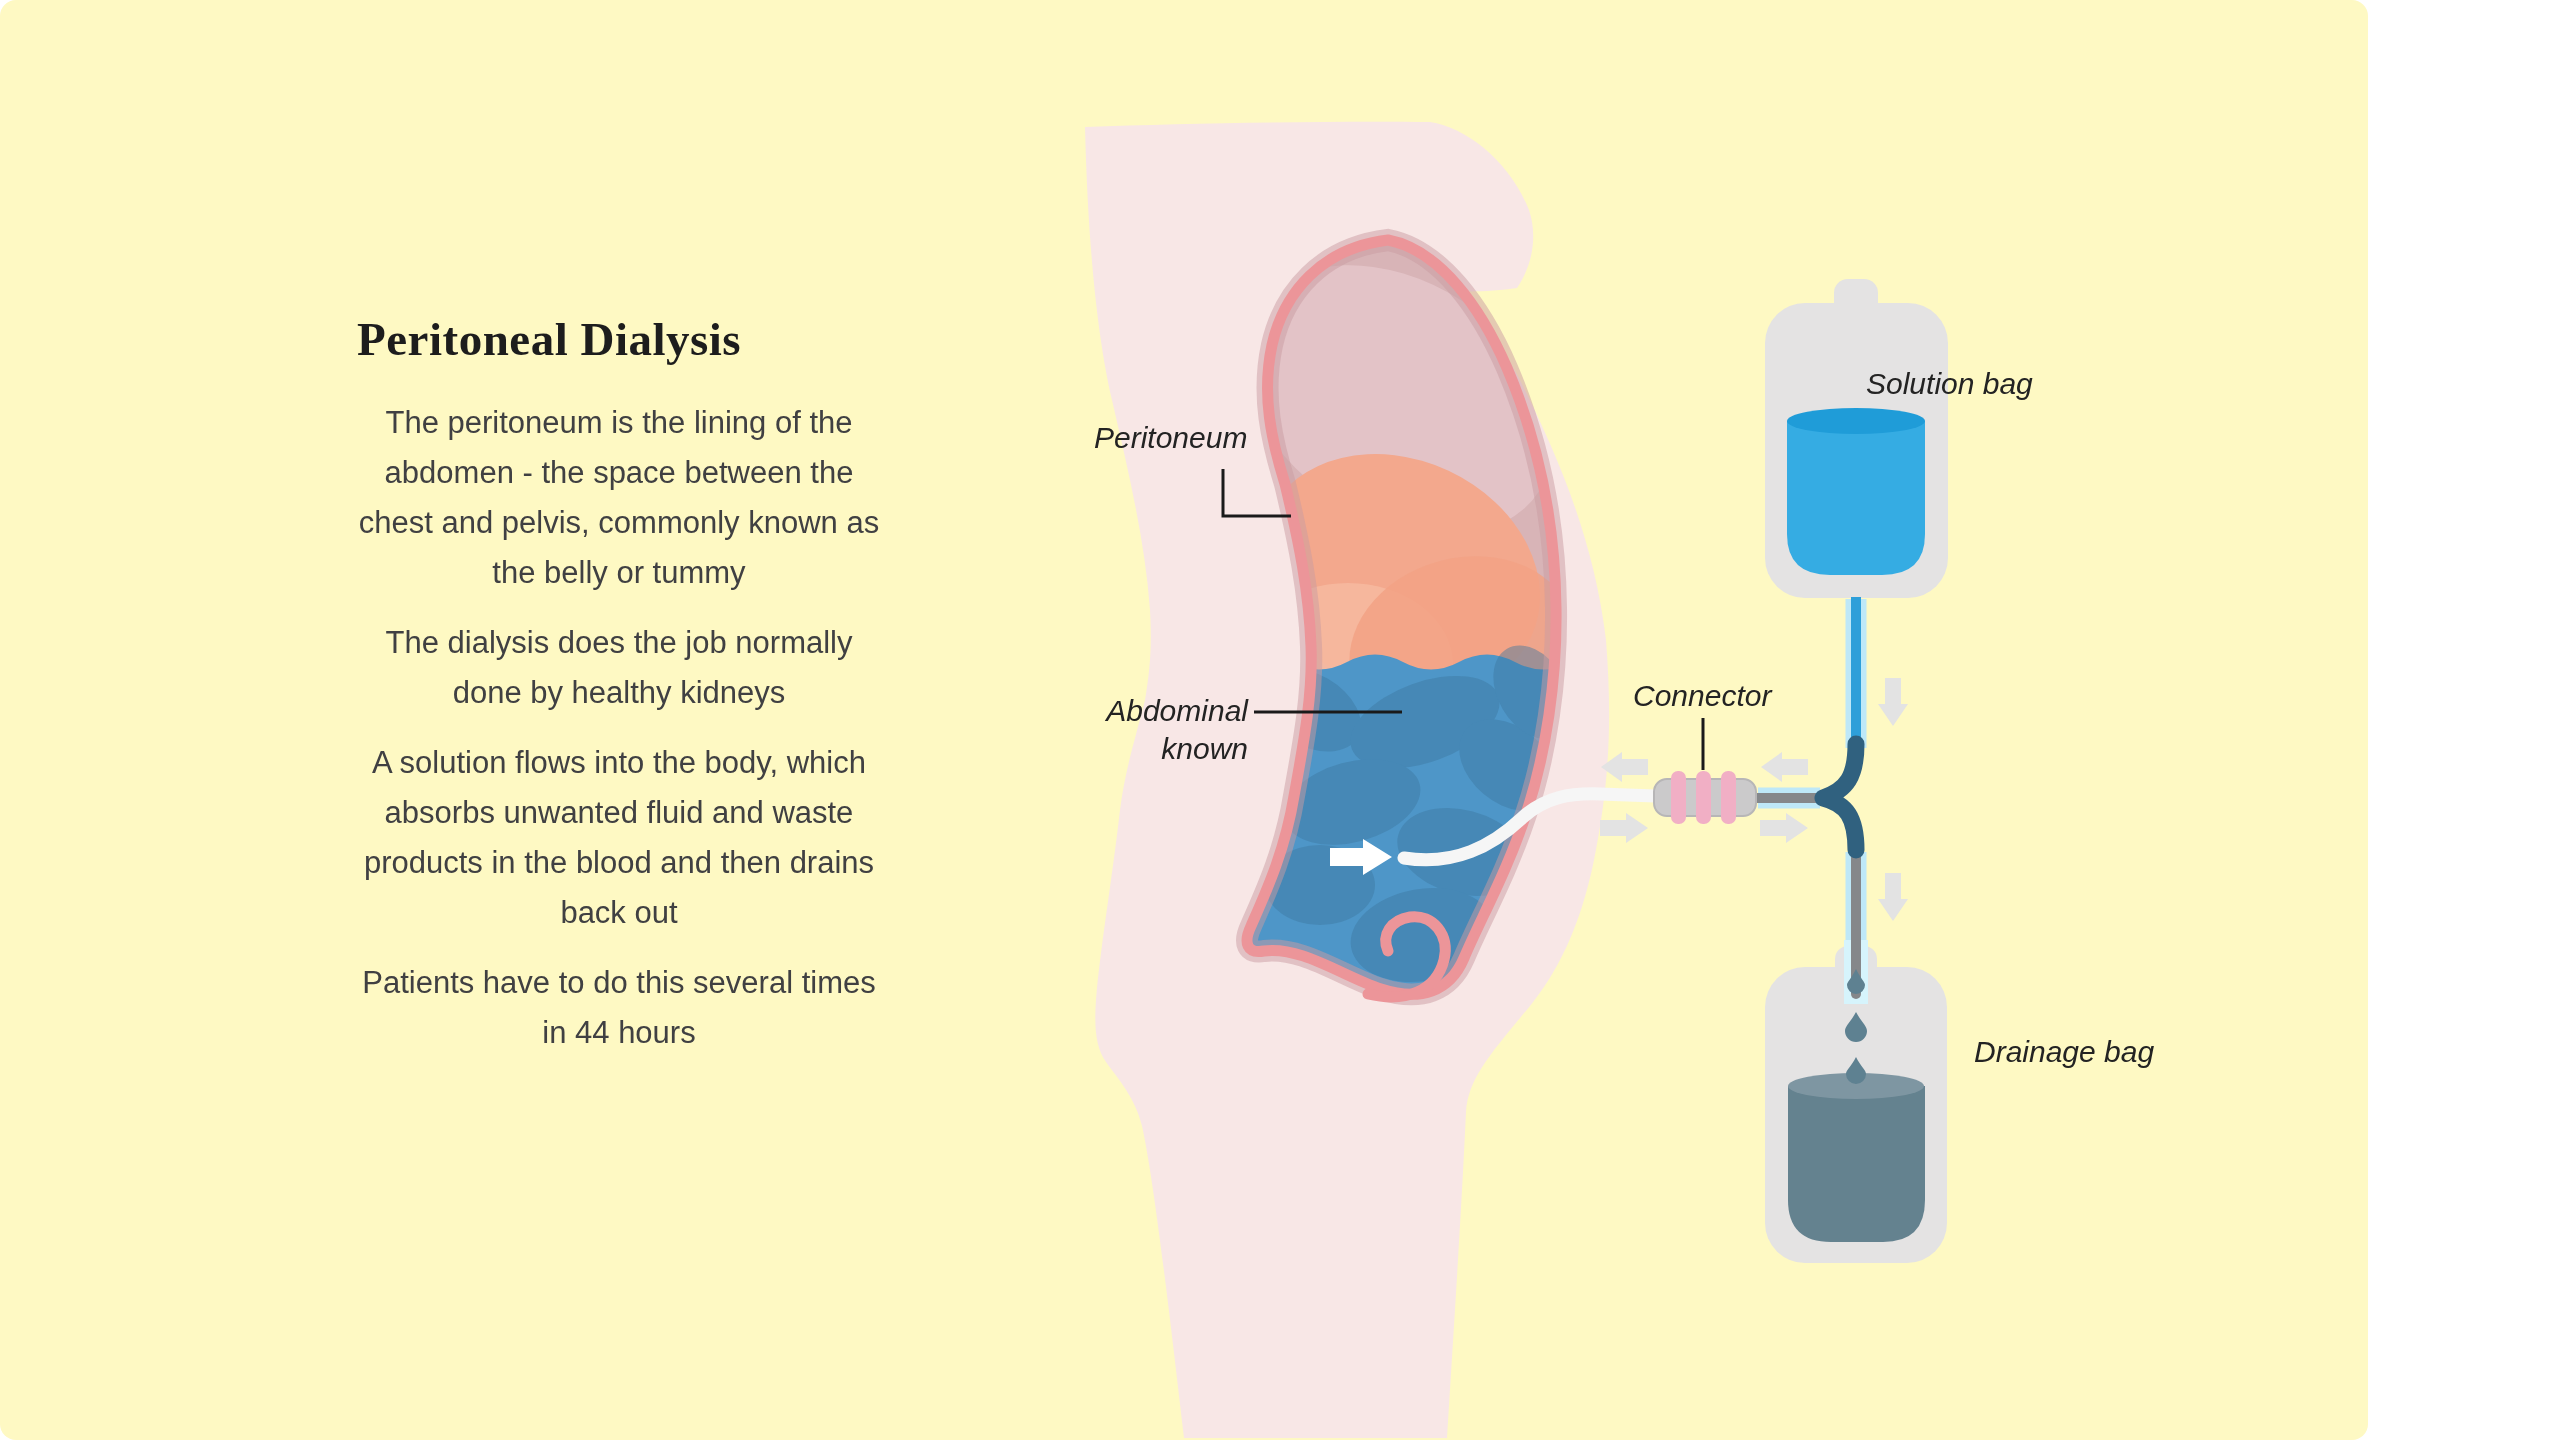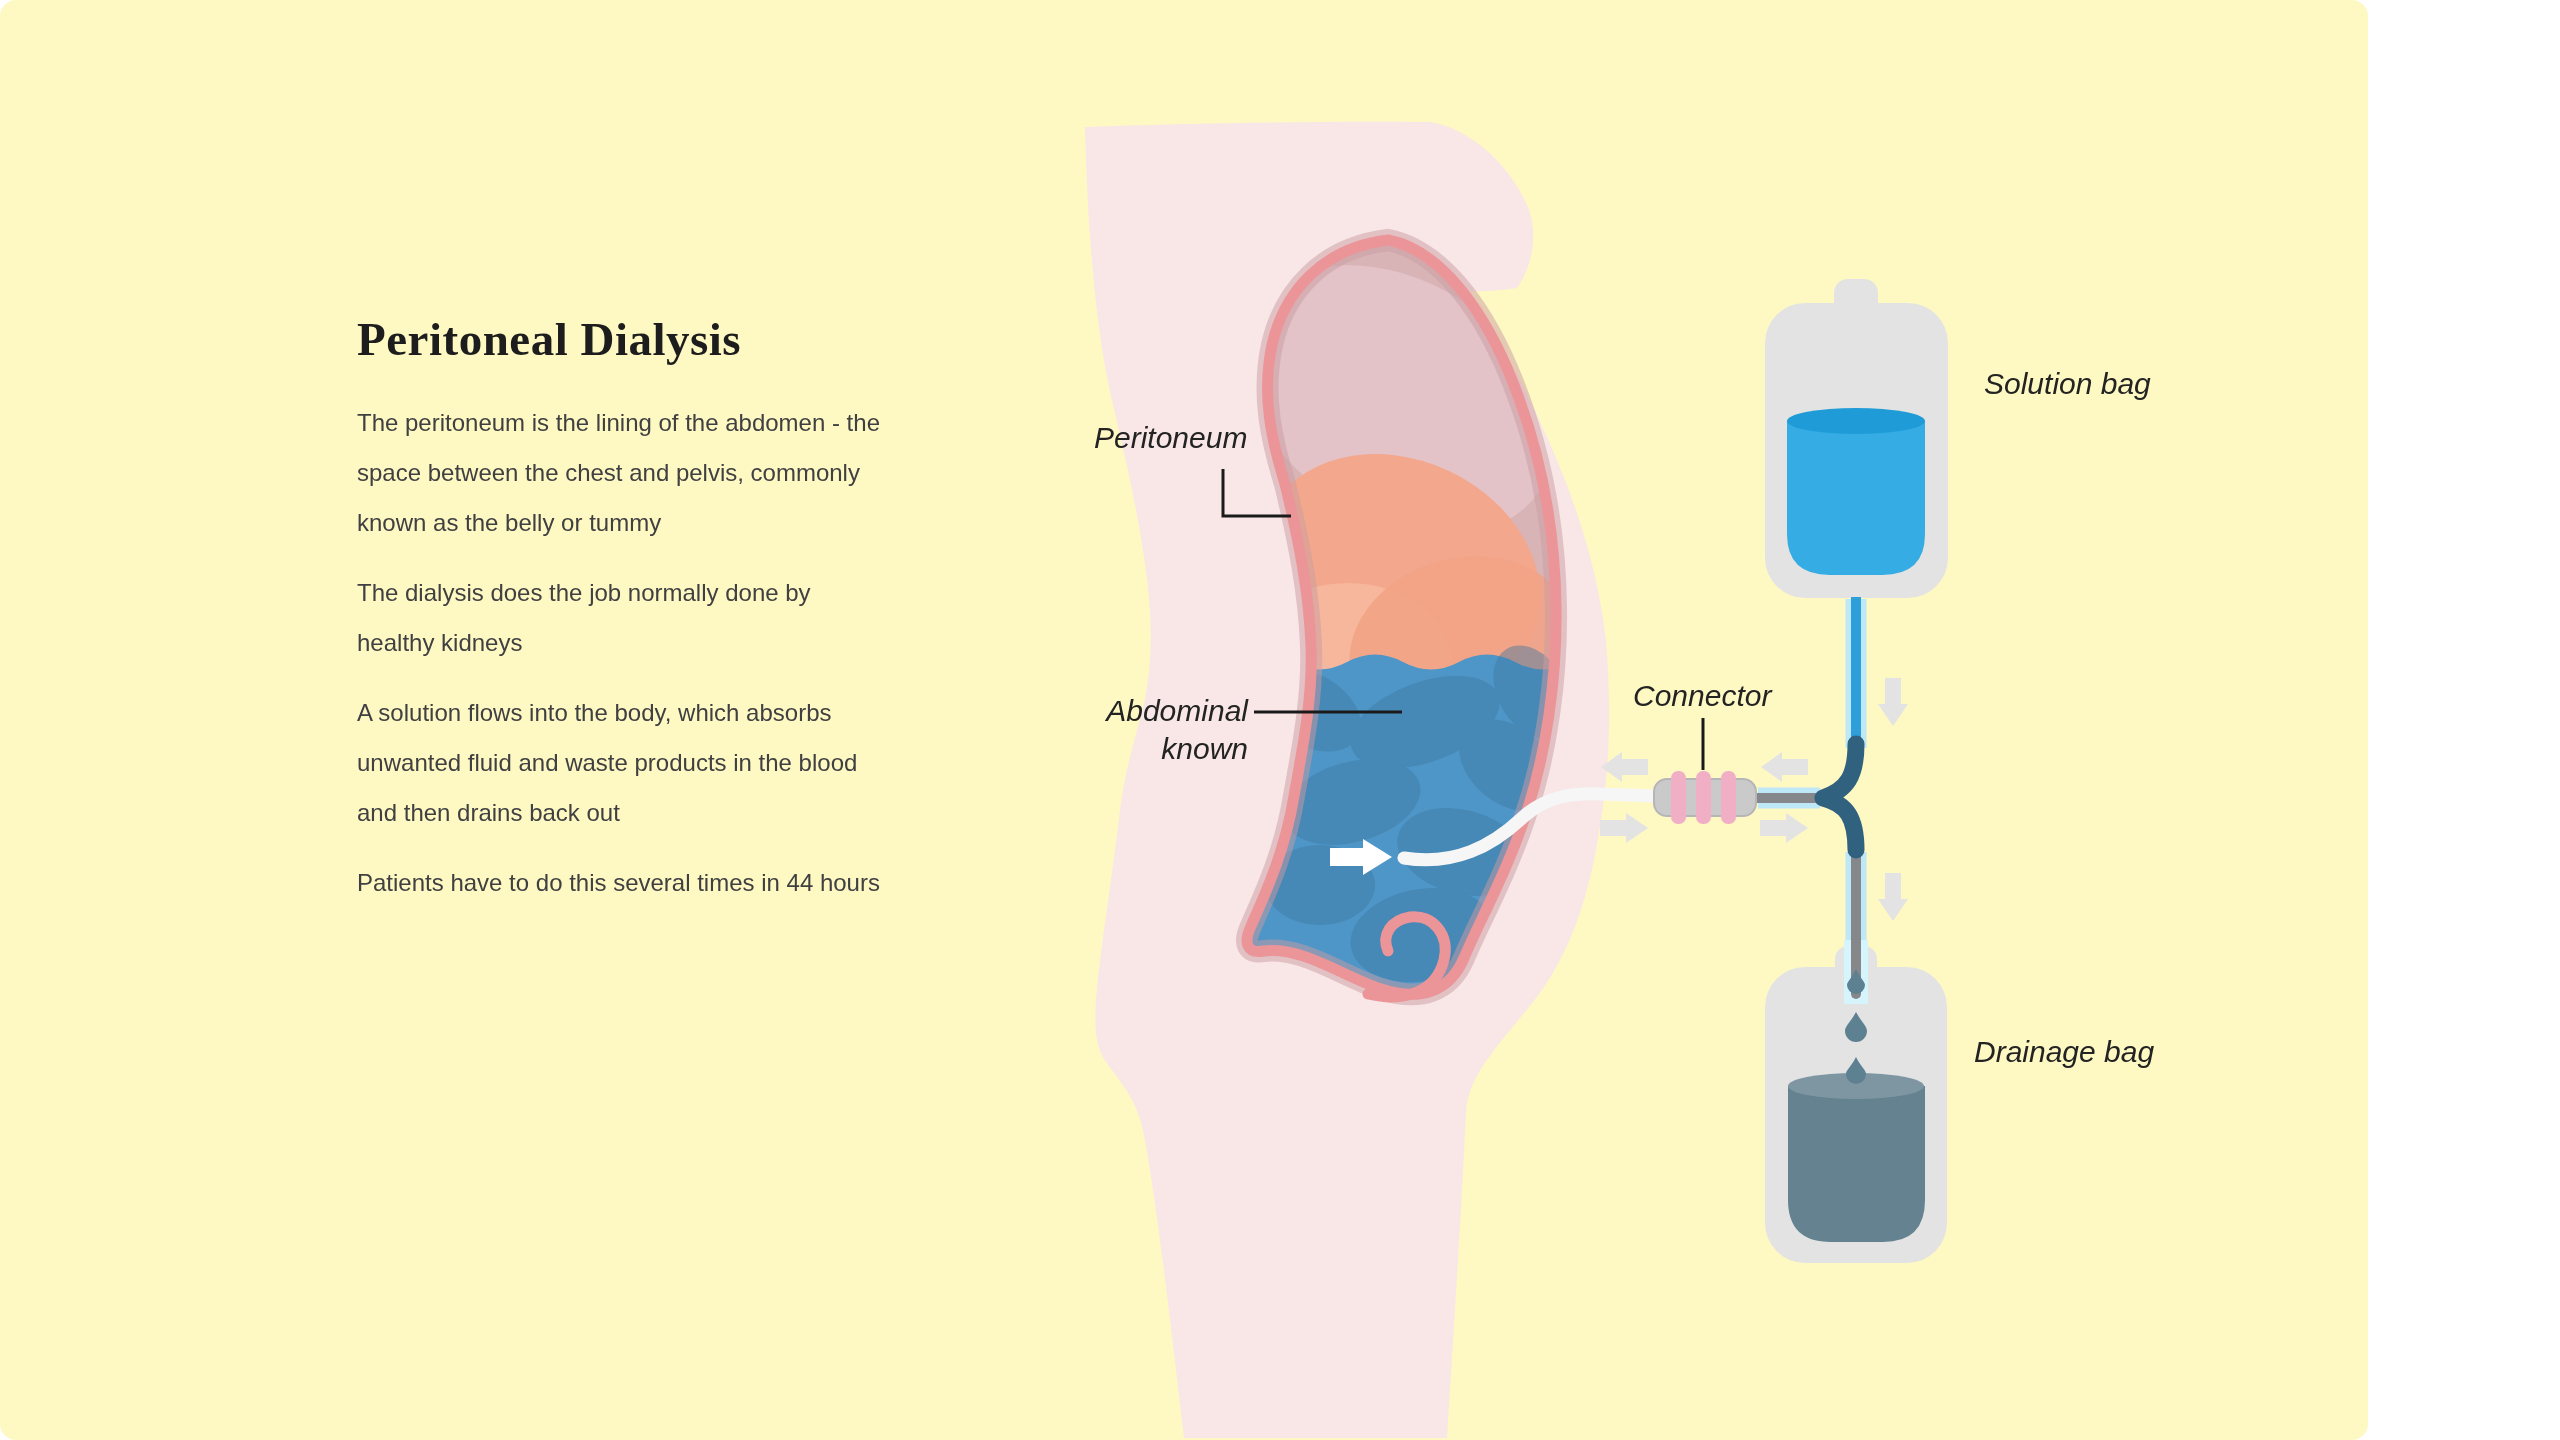--- a/index.html
+++ b/index.html
@@ -2,26 +2,26 @@
 <html><head>
 <meta charset="utf-8">
 <style>
   html,body{margin:0;padding:0;background:#ffffff;}
   .stage{position:relative;width:2368px;height:1440px;background:#fef9c3;overflow:hidden;
          font-family:"Liberation Sans",sans-serif;border-radius:16px;}
   .diagram{position:absolute;left:0;top:0;width:2560px;height:1440px;}
   .article{position:absolute;left:357px;top:312px;width:524px;}
   .article h1{margin:0 0 32px 0;font-family:"Liberation Serif",serif;font-weight:bold;
               font-size:47px;line-height:1.15;color:#1d1d1d;letter-spacing:0.5px;}
-  .article p{margin:0 0 20px 0;font-size:24px;line-height:50px;color:#404042;}
+  .article p{margin:0 0 20px 0;font-size:31px;line-height:50px;color:#404042;text-align:center;}
   .dlabel{position:absolute;font-size:30px;font-style:italic;color:#232323;white-space:nowrap;}
   .lbl-peritoneum{left:1094px;top:421px;}
   .lbl-abdominal{left:1030px;top:692px;width:218px;text-align:right;white-space:normal;line-height:38px;}
   .lbl-connector{left:1633px;top:679px;}
-  .lbl-solution{left:1984px;top:367px;text-align:center;}
+  .lbl-solution{left:1866px;top:367px;text-align:center;}
   .lbl-drainage{left:1974px;top:1035px;}
 </style>
 </head>
 <body>
 
 <div class="stage">
 
   <svg class="diagram" viewBox="0 0 2560 1440">
     <defs>
       <path id="bean" d="M 1388,240 C 1322,248 1284,292 1272,345 C 1261,396 1272,442 1285,484

